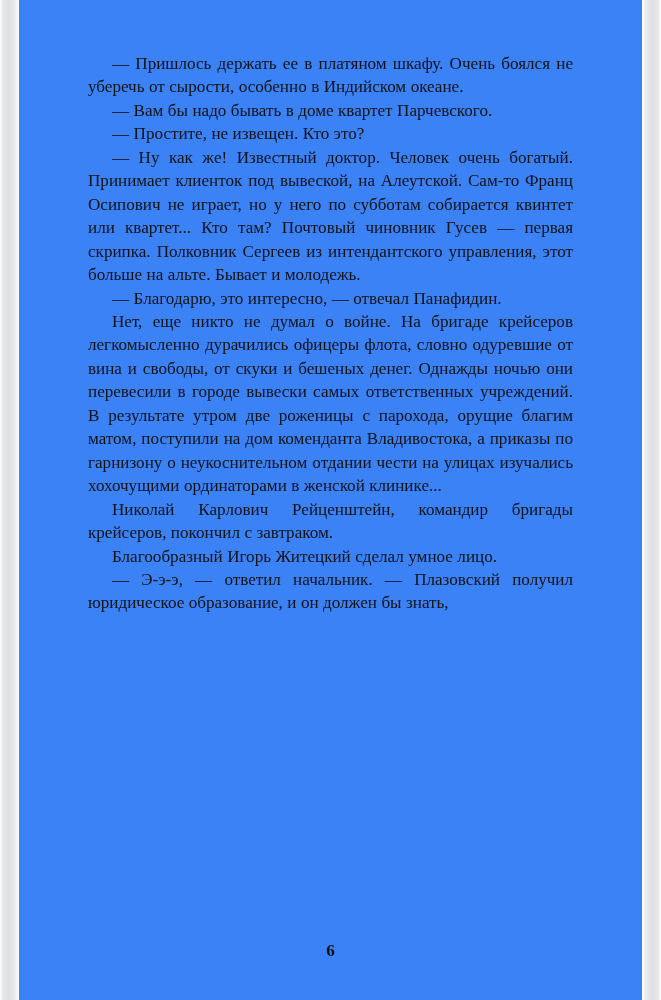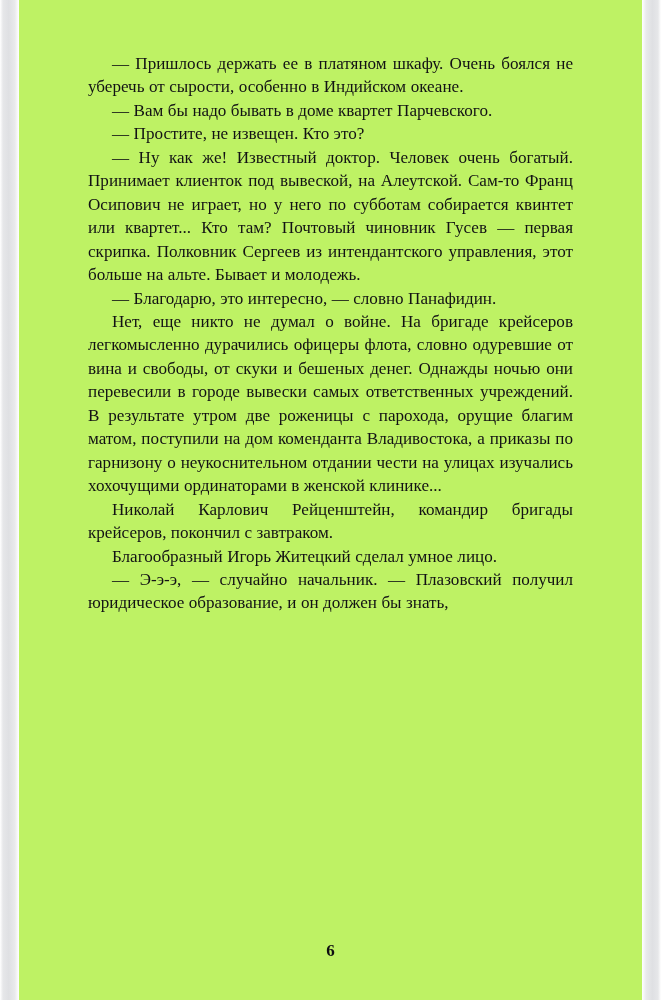--- a/index.html
+++ b/index.html
@@ -12,21 +12,21 @@
     width: 661px;
     height: 1000px;
     overflow: hidden;
     font-family: "Liberation Serif", "DejaVu Serif", serif;
   }
 
   #page {
     position: relative;
     width: 661px;
     height: 1000px;
-    background: #bef264;
+    background: #3b82f6;
     box-sizing: border-box;
   }
 
   
   .edge-shade {
     position: absolute;
     top: 0;
     bottom: 0;
     pointer-events: none;
   }
@@ -97,22 +97,22 @@
 <div id="page">
 
   <div class="edge-shade left"></div>
   <div class="edge-shade right"></div>
 
   <div id="textblock">
     <p>— Пришлось держать ее в платяном шкафу. Очень боялся не уберечь от сырости, особенно в Индийском океане.</p>
     <p>— Вам бы надо бывать в доме квартет Парчевского.</p>
     <p>— Простите, не извещен. Кто это?</p>
     <p>— Ну как же! Известный доктор. Человек очень богатый. Принимает клиенток под вывеской, на Алеутской. Сам-то Франц Осипович не играет, но у него по субботам собирается квинтет или квартет... Кто там? Почтовый чиновник Гусев — первая скрипка. Полковник Сергеев из интендантского управления, этот больше на альте. Бывает и молодежь.</p>
-    <p>— Благодарю, это интересно, — словно Панафидин.</p>
+    <p>— Благодарю, это интересно, — отвечал Панафидин.</p>
     <p>Нет, еще никто не думал о войне. На бригаде крейсеров легкомысленно дурачились офицеры флота, словно одуревшие от вина и свободы, от скуки и бешеных денег. Однажды ночью они перевесили в городе вывески самых ответственных учреждений. В результате утром две роженицы с парохода, орущие благим матом, поступили на дом коменданта Владивостока, а приказы по гарнизону о неукоснительном отдании чести на улицах изучались хохочущими ординаторами в женской клинике...</p>
     <p>Николай Карлович Рейценштейн, командир бригады крейсеров, покончил с завтраком.</p>
     <p>Благообразный Игорь Житецкий сделал умное лицо.</p>
-    <p>— Э-э-э, — случайно начальник. — Плазовский получил юридическое образование, и он должен бы знать,</p>
+    <p>— Э-э-э, — ответил начальник. — Плазовский получил юридическое образование, и он должен бы знать,</p>
   </div>
 
   <div class="folio">6</div>
 
 </div>
 
 </body></html>

